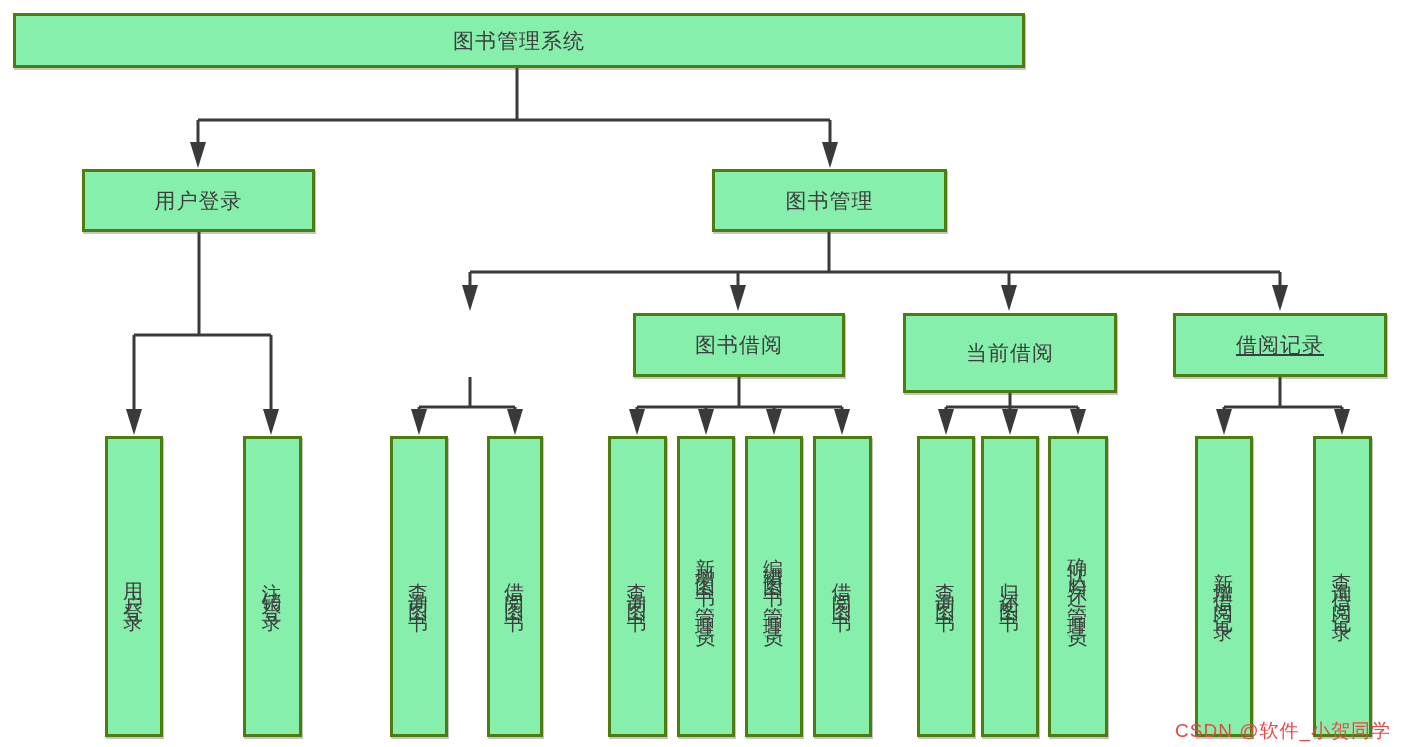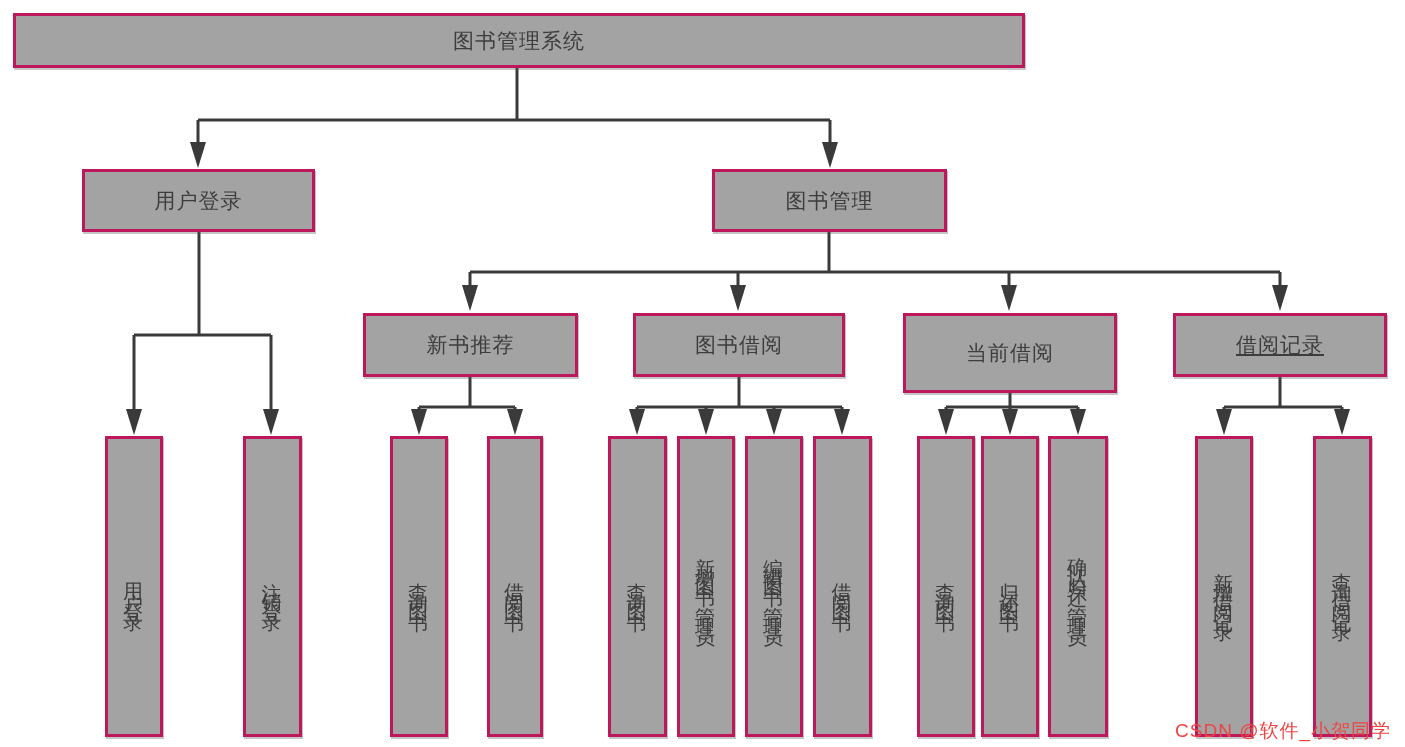--- a/index.html
+++ b/index.html
@@ -9,22 +9,22 @@
     height: 747px;
     background: #ffffff;
     font-family: "Liberation Sans", "DejaVu Sans", sans-serif;
     color: #3d3d3d;
     overflow: hidden;
   }
   #wires { position: absolute; left: 0; top: 0; width: 1405px; height: 747px; }
   .box {
     position: absolute;
     box-sizing: border-box;
-    background: #a3a3a3;
-    border: 3px solid #be185d;
+    background: #86efac;
+    border: 3px solid #4d7c0f;
     display: flex;
     align-items: center;
     justify-content: center;
     box-shadow: 1px 2px 0 rgba(90,90,90,0.35);
   }
   .hbox { font-size: 21px; letter-spacing: 1px; }
   .vbox {
     writing-mode: vertical-rl;
     font-size: 20px;
     letter-spacing: 10px;
@@ -98,21 +98,20 @@
       <polygon points="1216,409 1232,409 1224,435"></polygon>
       <polygon points="1334,409 1350,409 1342,435"></polygon>
     </g>
   </svg>
 
   <div class="box hbox n-root">图书管理系统</div>
 
   <div class="box hbox n-l2a">用户登录</div>
   <div class="box hbox n-l2b">图书管理</div>
 
-  <div class="box hbox n-l3a">新书推荐</div>
   <div class="box hbox n-l3b">图书借阅</div>
   <div class="box hbox n-l3c">当前借阅</div>
   <div class="box hbox n-l3d">借阅记录</div>
 
   <div class="box vbox n-g1-1">用户登录</div>
   <div class="box vbox n-g1-2">注销登录</div>
 
   <div class="box vbox n-g2-1">查询图书</div>
   <div class="box vbox n-g2-2">借阅图书</div>
 

